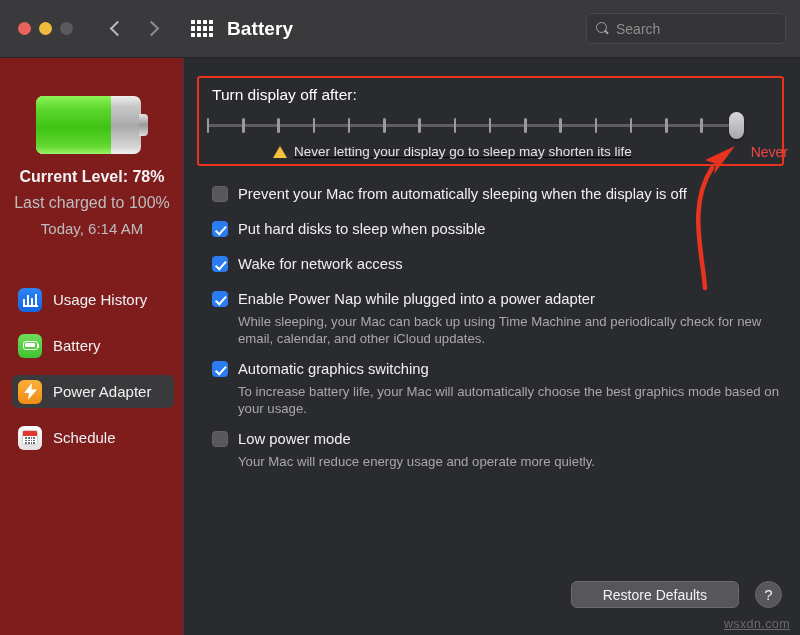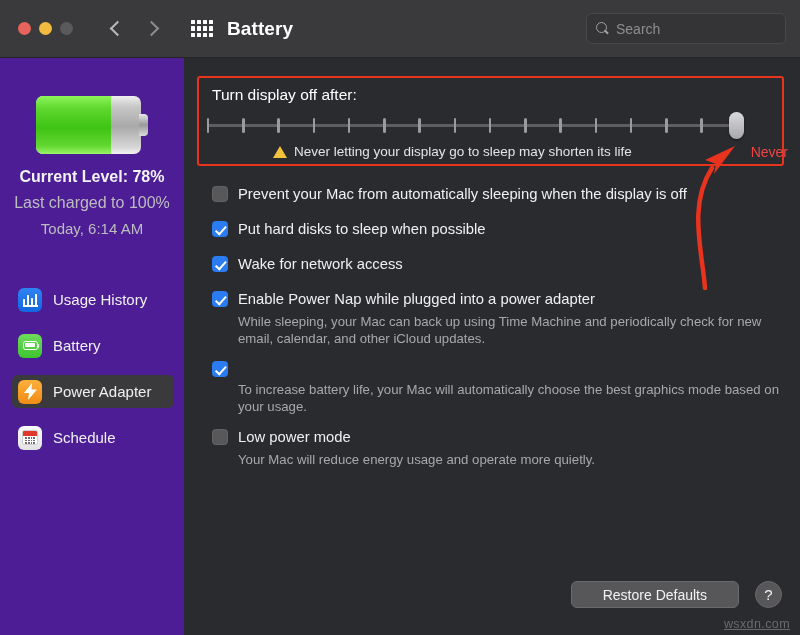--- a/index.html
+++ b/index.html
@@ -74,21 +74,21 @@
   .searchbox .mag::after {
     content: ""; position: absolute; top: 9px; left: 8px;
     width: 5px; height: 1.6px; background: #a0a0a2; transform: rotate(45deg);
   }
   .searchbox .ph { color: #8e8e90; font-size: 14px; }
 
   
   .sidebar {
     position: absolute; left: 0; top: 58px;
     width: 184px; height: 577px;
-    background: #4c1d95;
+    background: #7f1d1d;
     border-right: 1px solid #3a3a3c;
   }
 
   .battery-graphic {
     position: absolute; left: 36px; top: 38px;
     width: 112px; height: 58px;
   }
   .bat-body {
     position: absolute; left: 0; top: 0; width: 105px; height: 58px;
     border-radius: 7px;
@@ -193,21 +193,21 @@
   }
   .thumb {
     position: absolute; top: 0; left: 524px;
     width: 15px; height: 27px; border-radius: 8px;
     background: linear-gradient(to bottom, #d9d9db, #a8a8aa);
     box-shadow: 0 1px 2px rgba(0,0,0,0.5);
   }
 
   .warnrow {
     position: absolute; left: 88px; top: 86px;
-    display: flex; align-items: center;
+    display: flex; align-items: center; text-decoration: underline;
   }
   .tri {
     width: 0; height: 0; flex: none;
     border-left: 7px solid transparent; border-right: 7px solid transparent;
     border-bottom: 12px solid #f2c23c; margin-right: 7px;
   }
   .warntext { color: #e4e4e6; font-size: 13.5px; }
 
   .never-label {
     position: absolute; right: 12px; top: 86px;
@@ -424,20 +424,21 @@
       <div class="gap"></div>
 
       <div class="optrow">
         <span class="cb on"></span>
         <span class="opttext">Enable Power Nap while plugged into a power adapter</span>
       </div>
       <div class="optdesc">While sleeping, your Mac can back up using Time Machine and periodically check for new email, calendar, and other iCloud updates.</div>
 
       <div class="optrow">
         <span class="cb on"></span>
+        <span class="opttext">Automatic graphics switching</span>
       </div>
       <div class="optdesc">To increase battery life, your Mac will automatically choose the best graphics mode based on your usage.</div>
 
       <div class="optrow">
         <span class="cb off"></span>
         <span class="opttext">Low power mode</span>
       </div>
       <div class="optdesc">Your Mac will reduce energy usage and operate more quietly.</div>
 
     </div>

